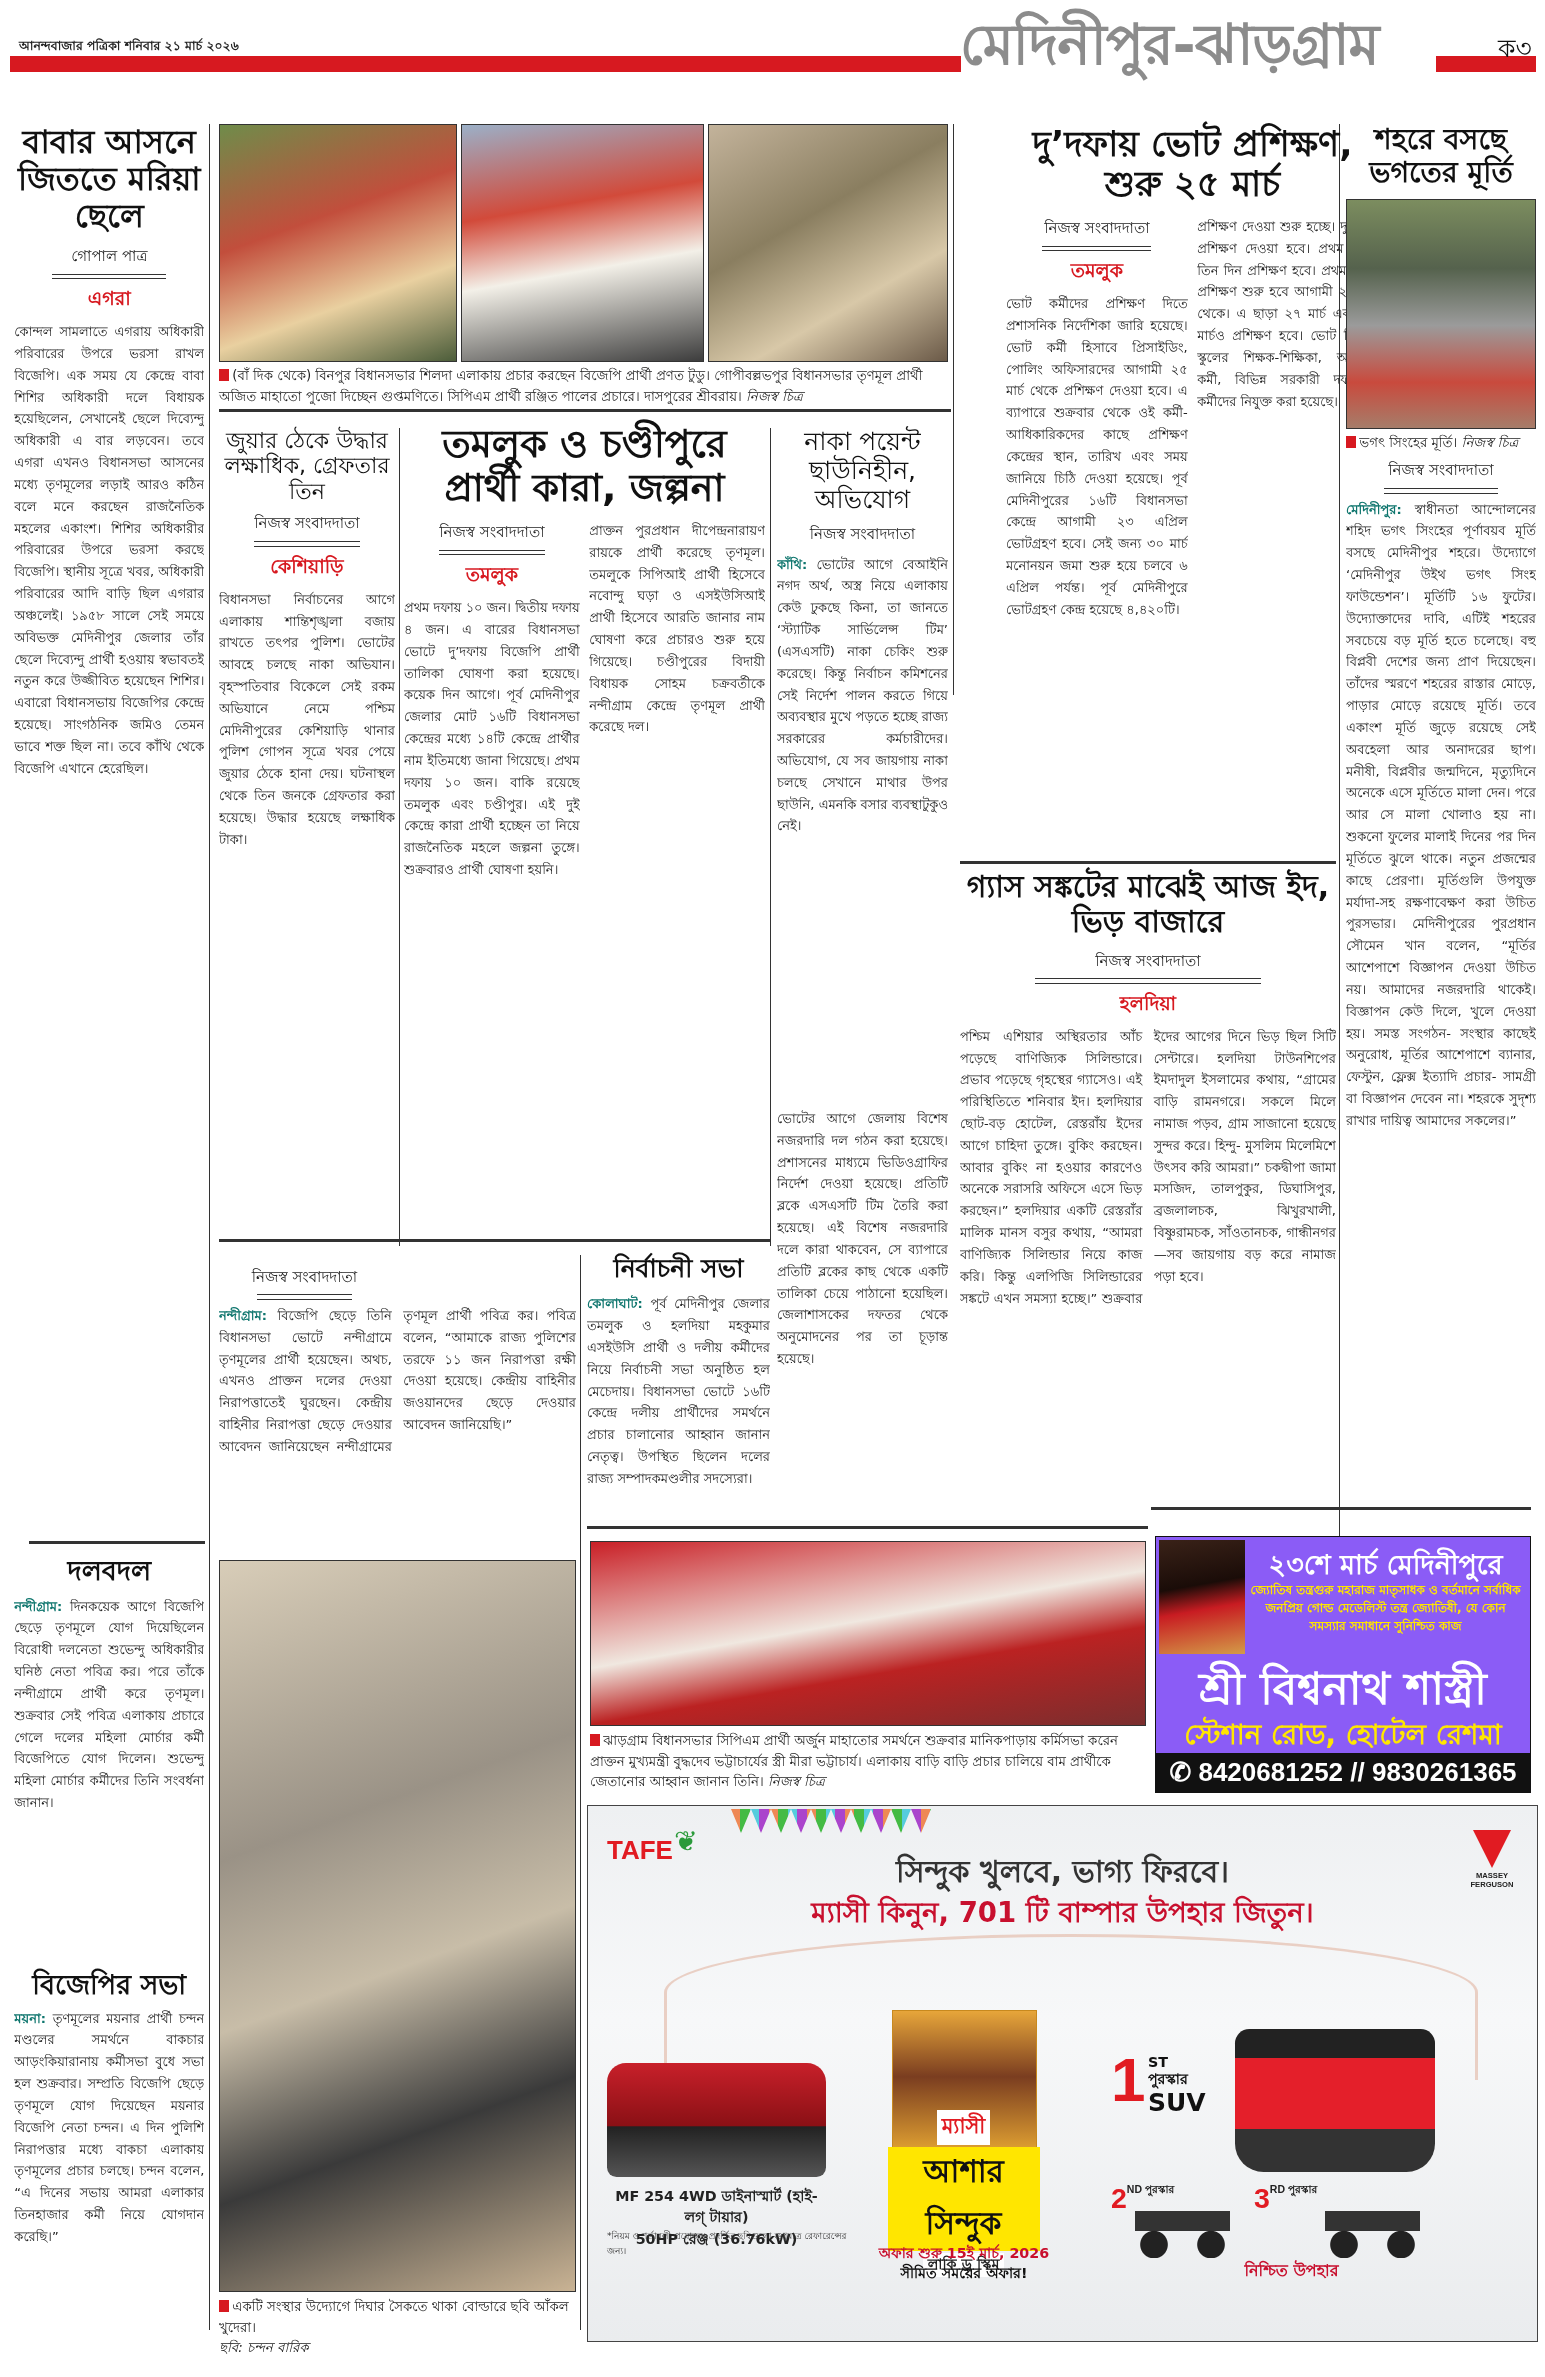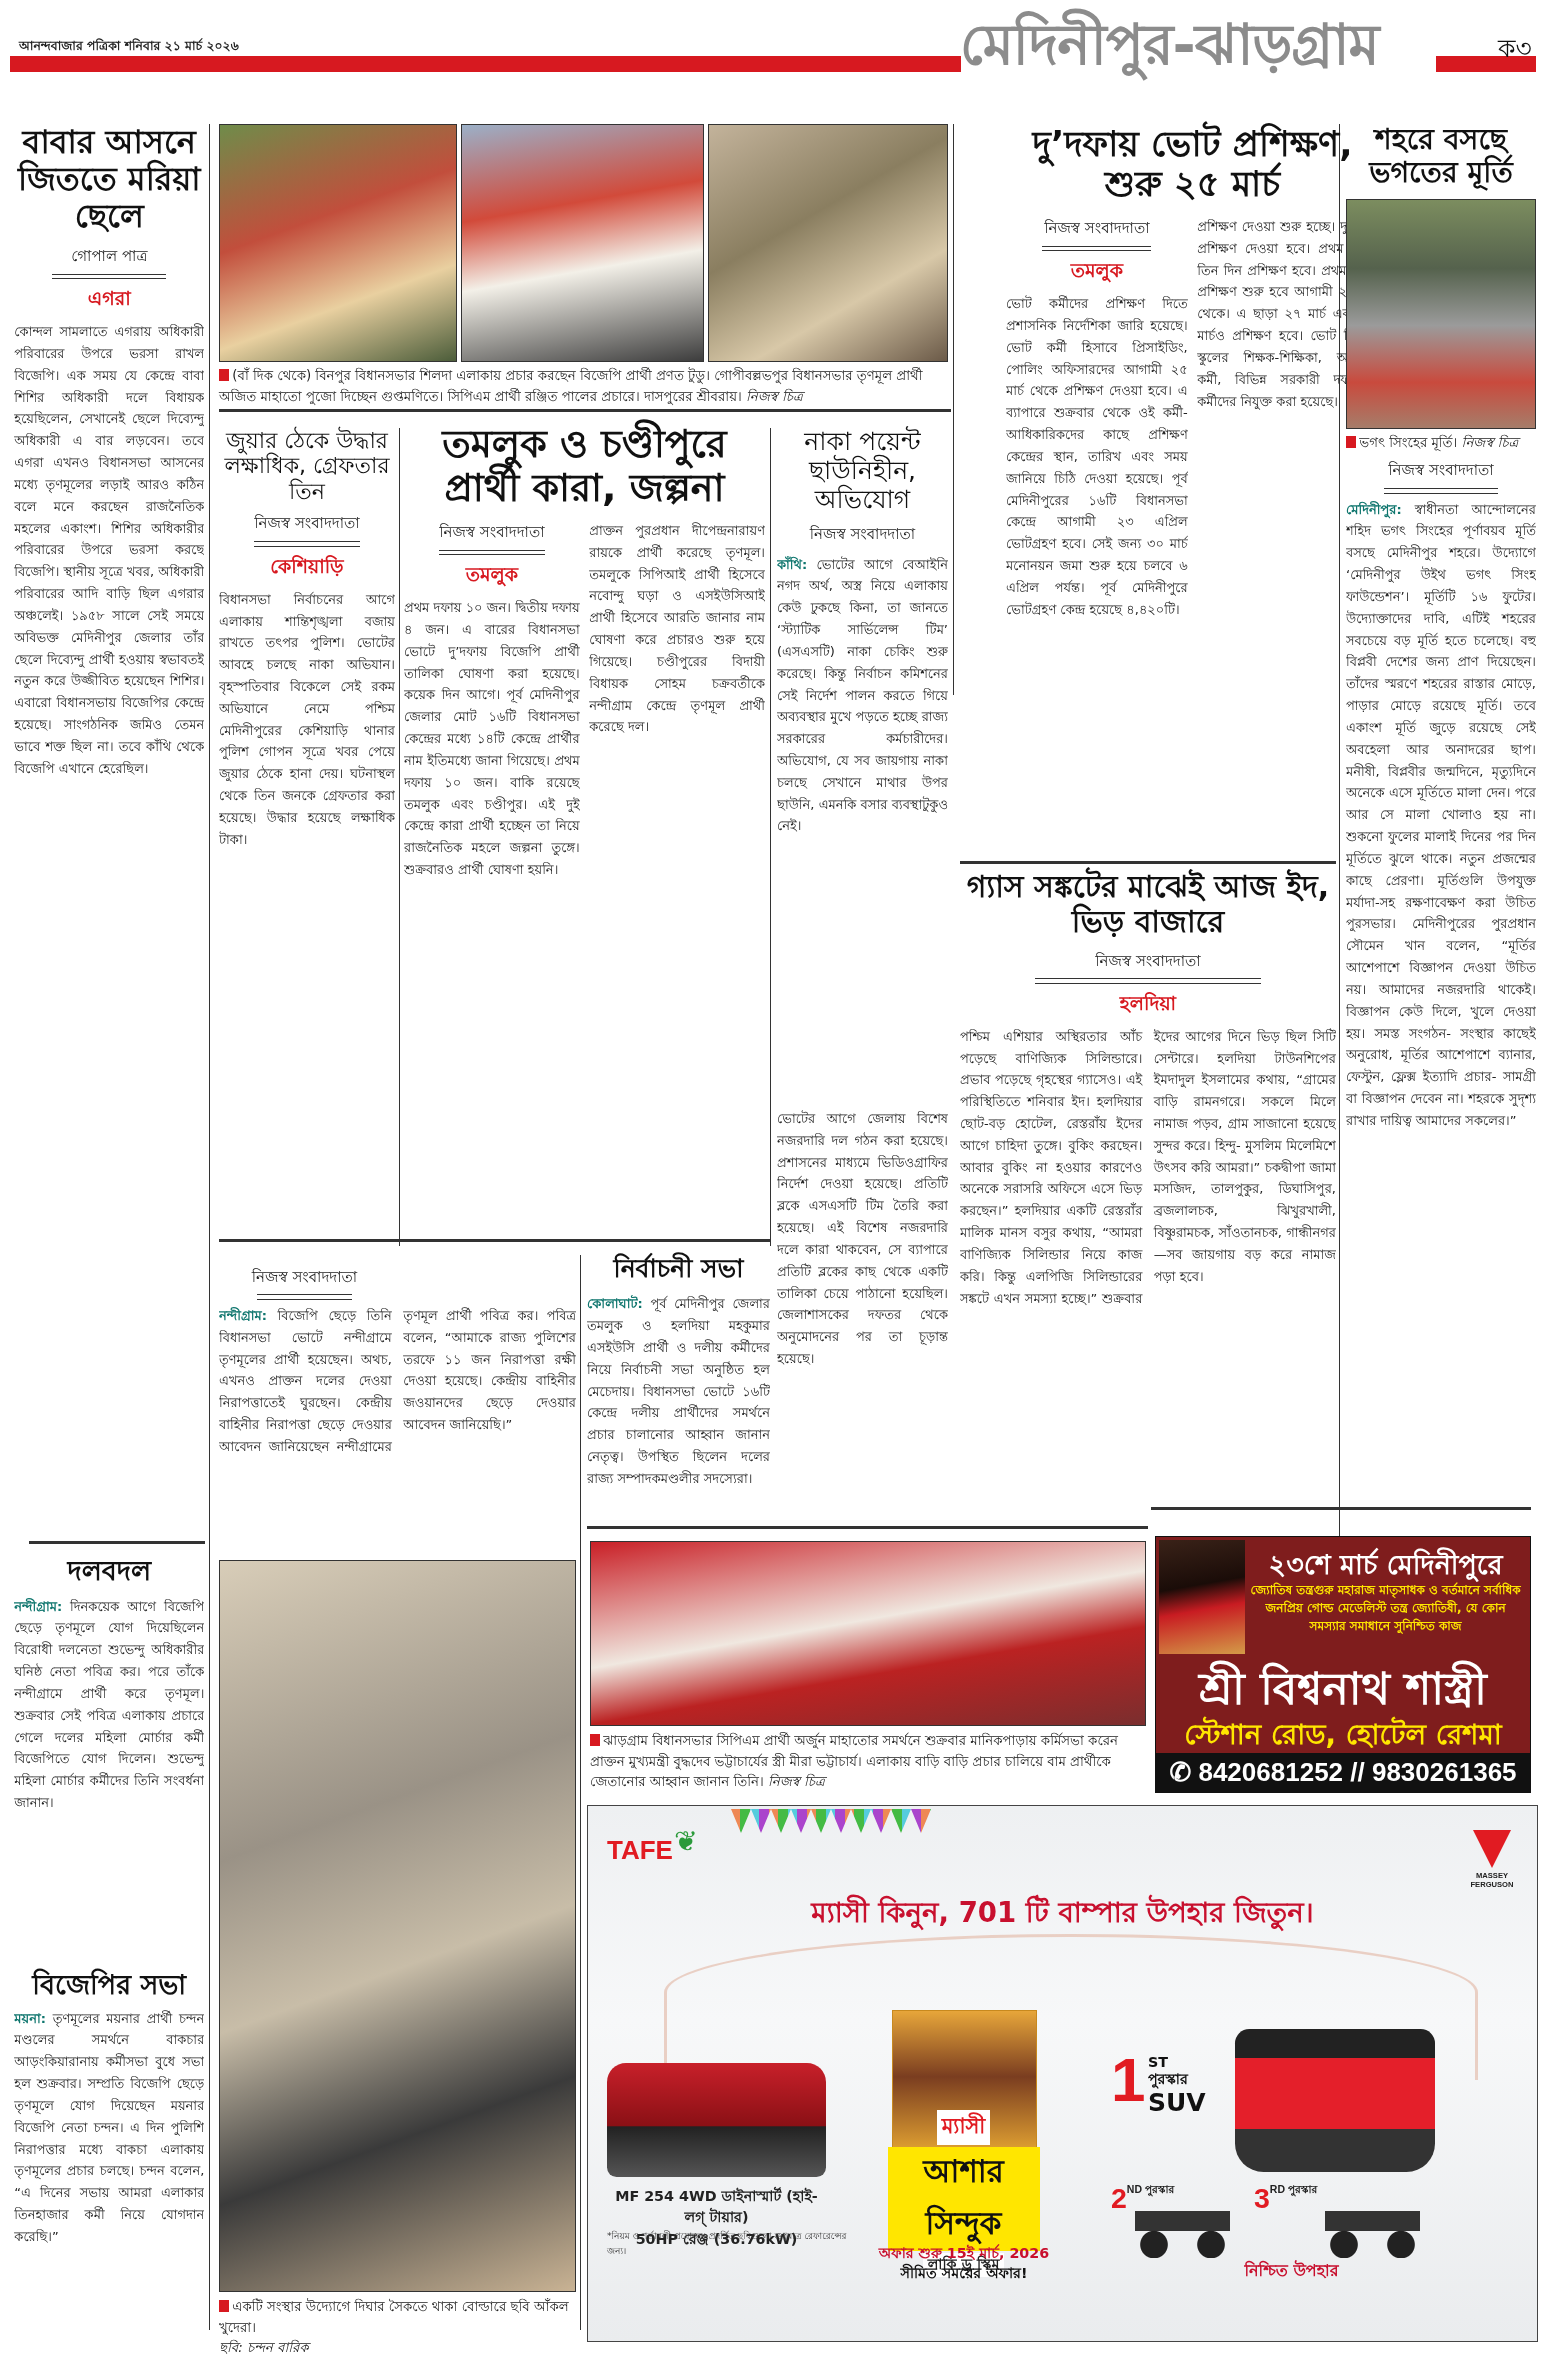--- a/index.html
+++ b/index.html
@@ -27,21 +27,21 @@
   .caption i{font-style:italic;}
   .photo{background:#7a8a6a;border:1px solid #333;overflow:hidden;}
   
   .p1{background:linear-gradient(160deg,#6f8c4a,#c24e3c 40%,#e9d0a0 70%,#4c5d3a);}
   .p2{background:linear-gradient(170deg,#9bb0c8,#d24a3a 35%,#f3f0e8 60%,#3d3d3d);}
   .p3{background:linear-gradient(150deg,#c3b39b,#8a7e60 40%,#d8c8a8 70%,#6b5a48);}
   .p5{background:linear-gradient(180deg,#7c8d5f,#55624d 30%,#9b9b9b 55%,#c94a3d 80%,#a67d6a);}
   .p6{background:linear-gradient(170deg,#c91f26,#f0e8e0 45%,#b22 65%,#7a2e2e);}
   .p7{background:linear-gradient(160deg,#d8cdb8,#9a9286 35%,#c8bda8 55%,#3a3a3a 75%,#c9b394);}
   
-  .astro{background:#7f1d1d;border:1.4px solid #111;overflow:hidden;}
+  .astro{background:#8b5cf6;border:1.4px solid #111;overflow:hidden;}
   .astro .pic{position:absolute;left:2.9px;top:2.9px;width:86px;height:114px;
        background:linear-gradient(170deg,#3a2218,#1a0c08 40%,#c81c22 60%,#d49b48);}
   .astro .t1{position:absolute;left:90px;top:6.7px;right:4.8px;color:#fff;font-size:27px;font-weight:bold;text-align:center;}
   .astro .t2{position:absolute;left:90px;top:44px;right:4.8px;color:#ffe600;font-size:12px;font-weight:bold;text-align:center;line-height:1.5;}
   .astro .t3{position:absolute;left:0;right:0;top:119px;color:#fff;font-size:44px;font-weight:bold;text-align:center;}
   .astro .t4{position:absolute;left:0;right:0;top:177px;color:#ffe600;font-size:27.6px;font-weight:bold;text-align:center;}
   .astro .t5{position:absolute;left:0;right:0;bottom:0;height:39px;background:#111;color:#fff;font-size:26px;font-weight:bold;
        text-align:center;line-height:39px;font-family:"Liberation Sans",sans-serif;}
   
   .mf{background:linear-gradient(180deg,#eef0f2,#f7f8f9 40%,#eaecee);border:1px solid #444;overflow:hidden;}
@@ -219,20 +219,21 @@
 <div class="abs caption" style="left:219px;top:2297px;width:357px;"><span class="sq"></span><span>একটি সংস্থার উদ্যোগে দিঘার সৈকতে থাকা বোল্ডারে ছবি আঁকল খুদেরা।</span><br><i>ছবি: চন্দন বারিক</i></div>
 
 <div class="abs mf" style="left:587px;top:1805px;width:951px;height:537px;">
   <div class="bunting"></div>
   <div class="tafe">TAFE</div>
   <div class="leaf">❦</div>
   <div class="mflogo">
     <div class="tri"></div>
     <div class="nm">MASSEY FERGUSON</div>
   </div>
+  <div class="slogan1">সিন্দুক খুলবে, ভাগ্য ফিরবে।</div>
   <div class="slogan2">ম্যাসী কিনুন, 701 টি বাম্পার উপহার জিতুন।</div>
   <div class="bridge"></div>
   <div class="tractor"></div>
   <div class="tractor-name">
       <div>MF 254 4WD ডাইনাস্মার্ট (হাই-লগ্‌ টায়ার)</div>
       <div>50HP রেঞ্জ (36.76kW)</div>
     </div>
   <div class="terms">*নিয়ম ও শর্তাবলী প্রযোজ্য। প্রদর্শিত ছবিগুলো শুধুমাত্র রেফারেন্সের জন্য।</div>
   <div class="chest"></div>
   <div class="chest-label">

